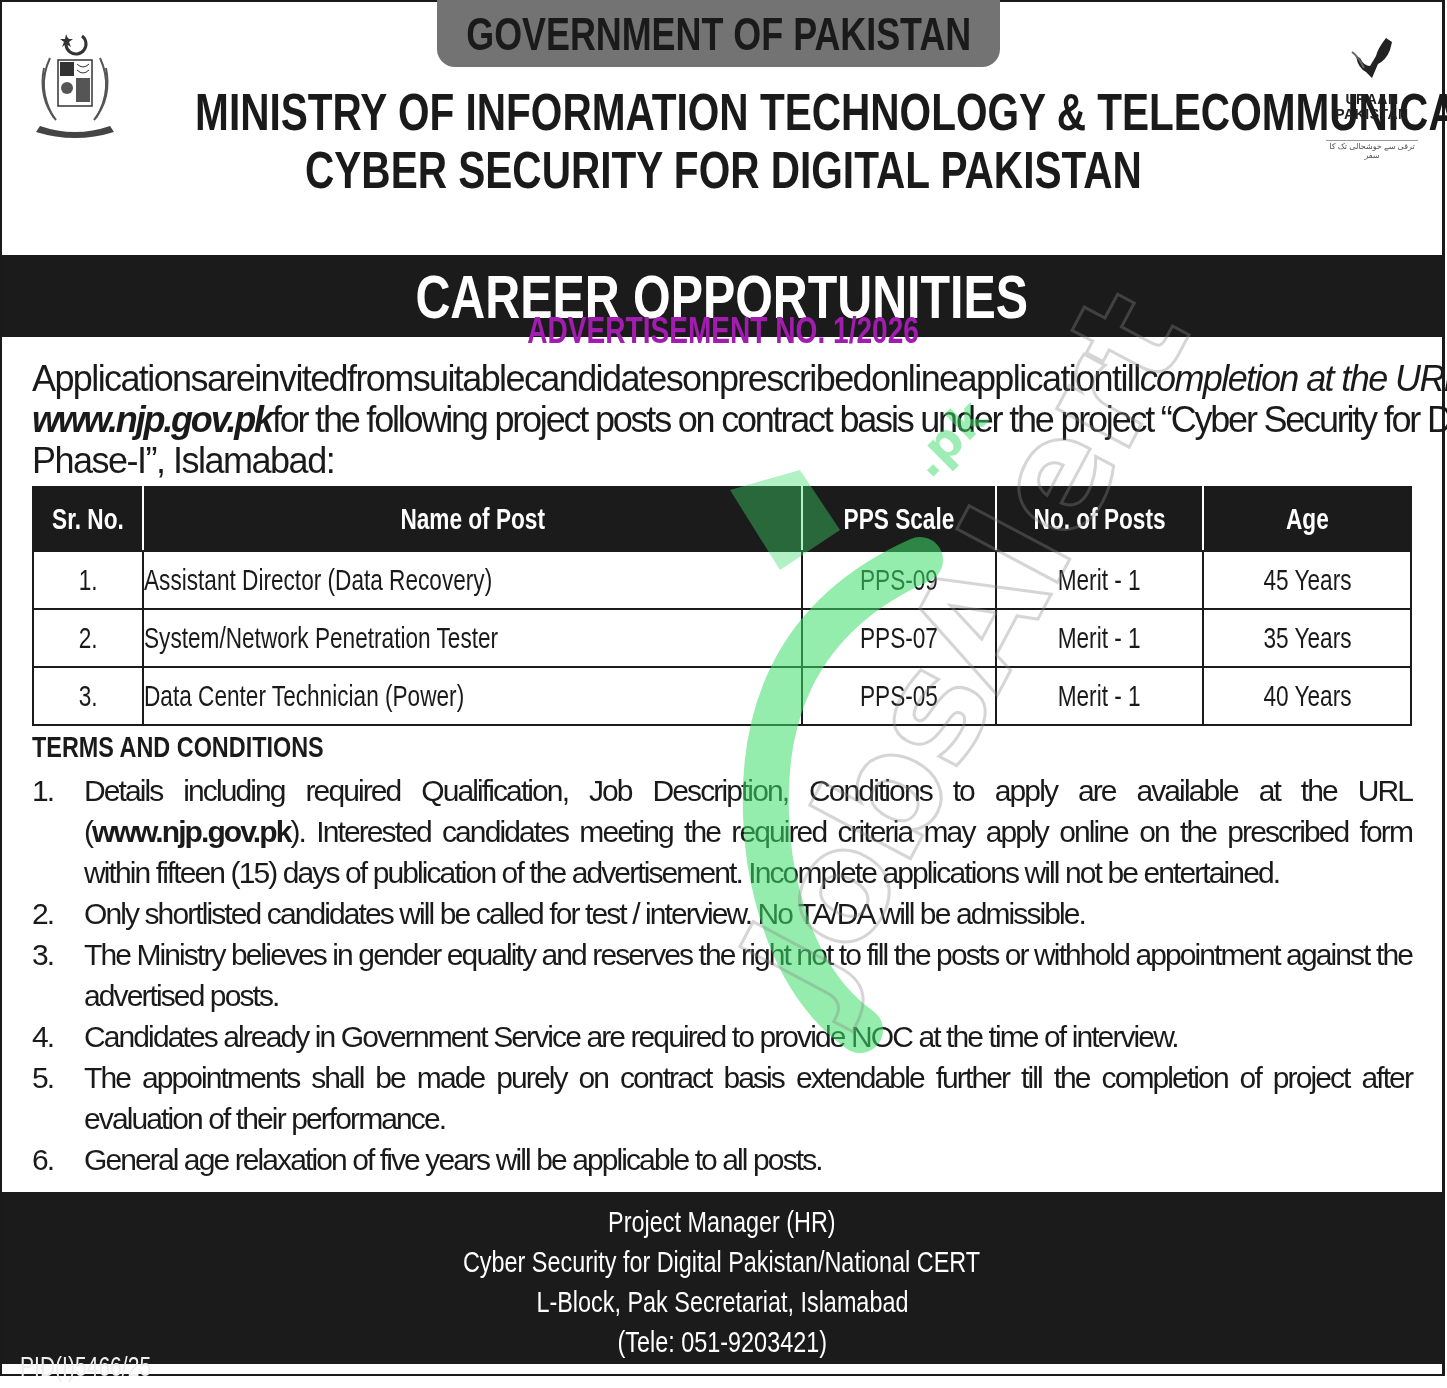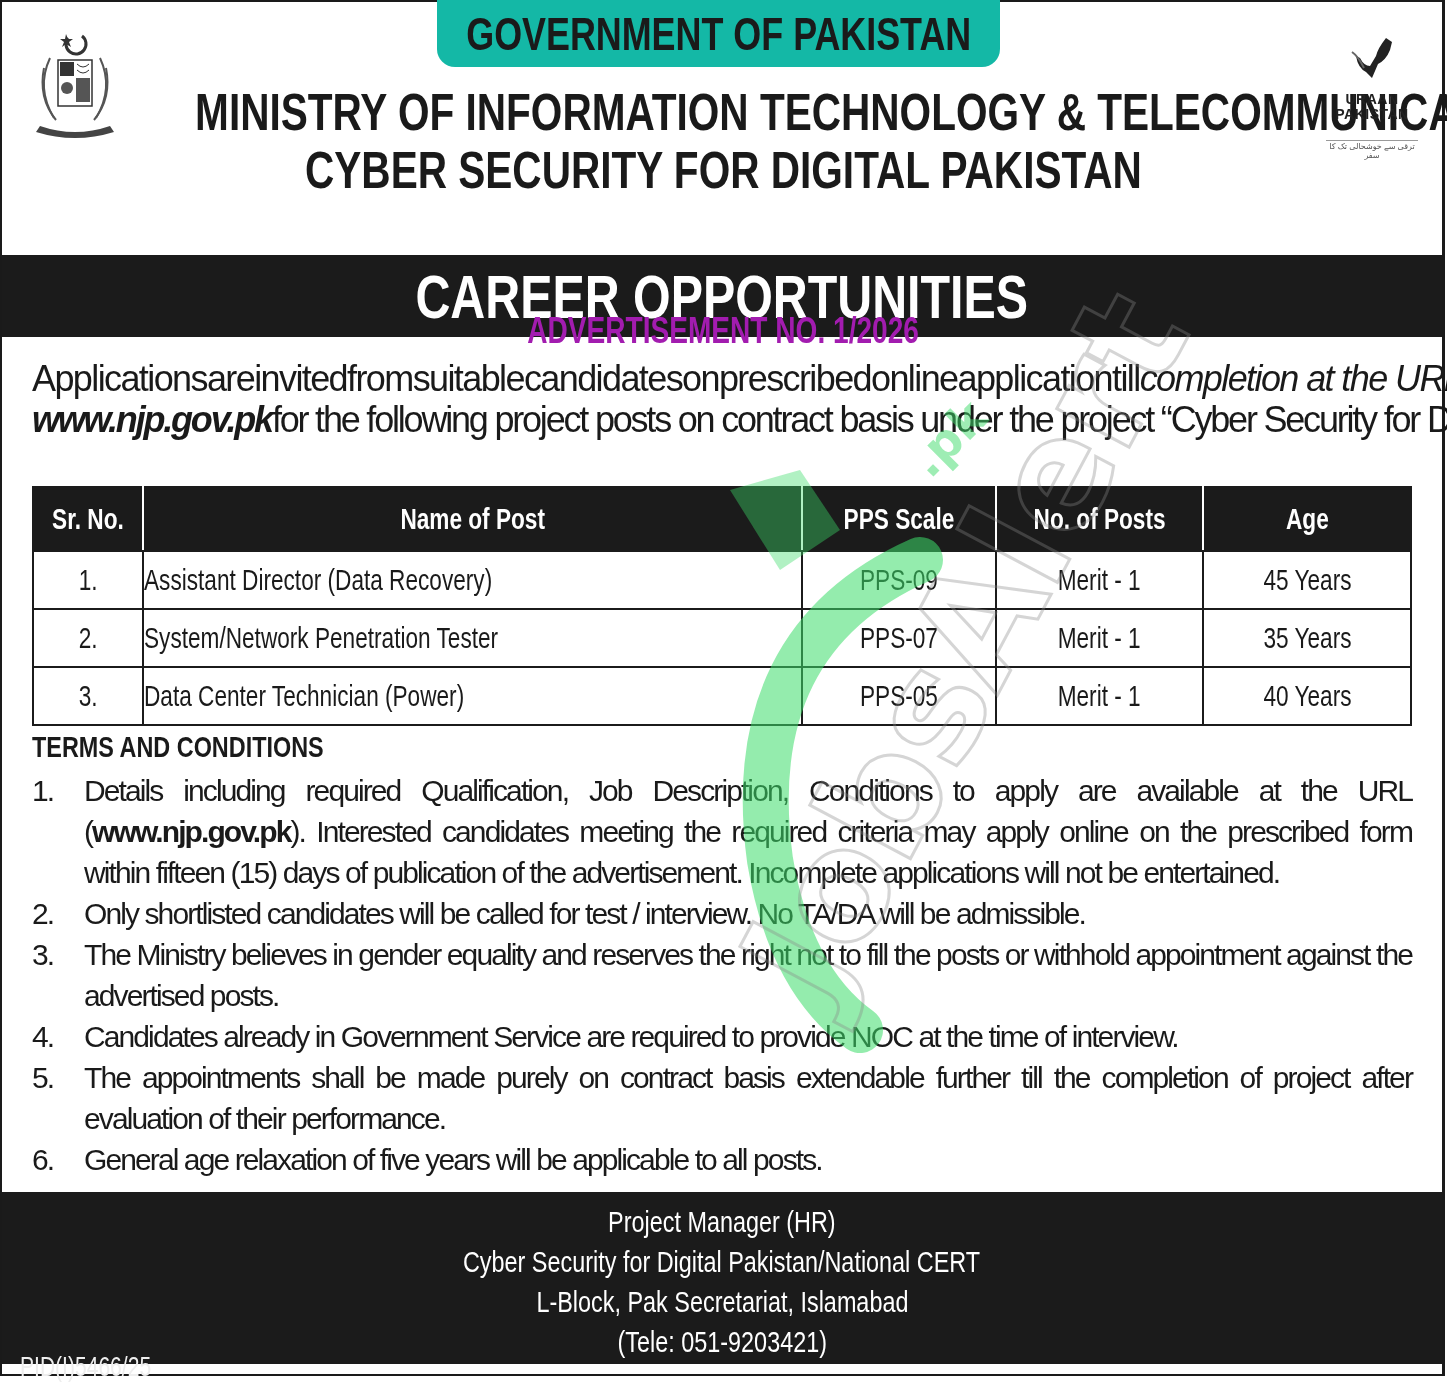--- a/index.html
+++ b/index.html
@@ -1,21 +1,21 @@
 <!DOCTYPE html>
 <html><head>
   <meta charset="utf-8">
   <style>
     html, body { margin: 0; padding: 0; background: #ffffff; }
     body { width: 1447px; height: 1388px; position: relative; overflow: hidden; font-family: "Liberation Sans", sans-serif; color: #151515; }
     .frame { position: absolute; left: 0; top: 0; width: 1445px; height: 1376px; border: 2px solid #1a1a1a; border-right-width: 3px; box-sizing: border-box; background: #fff; }
     .narrow { display: inline-block; transform: scaleX(0.78); transform-origin: center; white-space: nowrap; }
 
     
-    .gov-pill { position: absolute; left: 437px; top: 0; width: 563px; height: 67px; background: #14b8a6; border-radius: 0 0 18px 18px; display: flex; align-items: center; justify-content: center; }
+    .gov-pill { position: absolute; left: 437px; top: 0; width: 563px; height: 67px; background: #737373; border-radius: 0 0 18px 18px; display: flex; align-items: center; justify-content: center; }
     .gov-pill span { font-weight: bold; font-size: 46px; color: #1a1a1a; letter-spacing: 0; }
     .ministry { position: absolute; left: 0; right: 0; top: 82px; text-align: center; font-weight: bold; font-size: 52px; color: #1a1a1a; }
     .project-title { position: absolute; left: 0; right: 0; top: 140px; text-align: center; font-weight: bold; font-size: 52px; color: #1a1a1a; }
     .emblem { position: absolute; left: 22px; top: 28px; width: 106px; height: 120px; }
     .uraan { position: absolute; left: 1326px; top: 34px; width: 92px; height: 110px; text-align: center; }
     .uraan .u-txt { font-weight: bold; font-size: 14px; line-height: 15px; color: #222; letter-spacing: 0.5px; }
     .uraan .u-urdu { font-size: 8px; color: #555; border-top: 1px solid #999; margin-top: 18px; padding-top: 1px; }
 
     
     .career { position: absolute; left: 2px; top: 222px; width: 1440px; height: 82px; background: #1b1b1b; display: flex; align-items: center; justify-content: center; margin-top: 33px; }
@@ -119,20 +119,23 @@
       <span>online</span>
       <span>application</span>
       <span>till</span>
       <i>completion at the URL</i>
     </span>
   </div>
   <div class="line left" style="letter-spacing:-2.2px;">
     <b><i>www.njp.gov.pk</i></b>
       <span> for the following project posts on contract basis under the project “Cyber Security for Digital Pakistan,</span>
   </div>
+  <div class="line left" style="letter-spacing:-1.5px;">
+    <span>Phase-I”, Islamabad:</span>
+  </div>
 </div>
 
 <table class="posts">
   <colgroup>
     <col style="width:110px">
       <col style="width:660px">
       <col style="width:194px">
       <col style="width:208px">
       <col style="width:208px">
   </colgroup>

